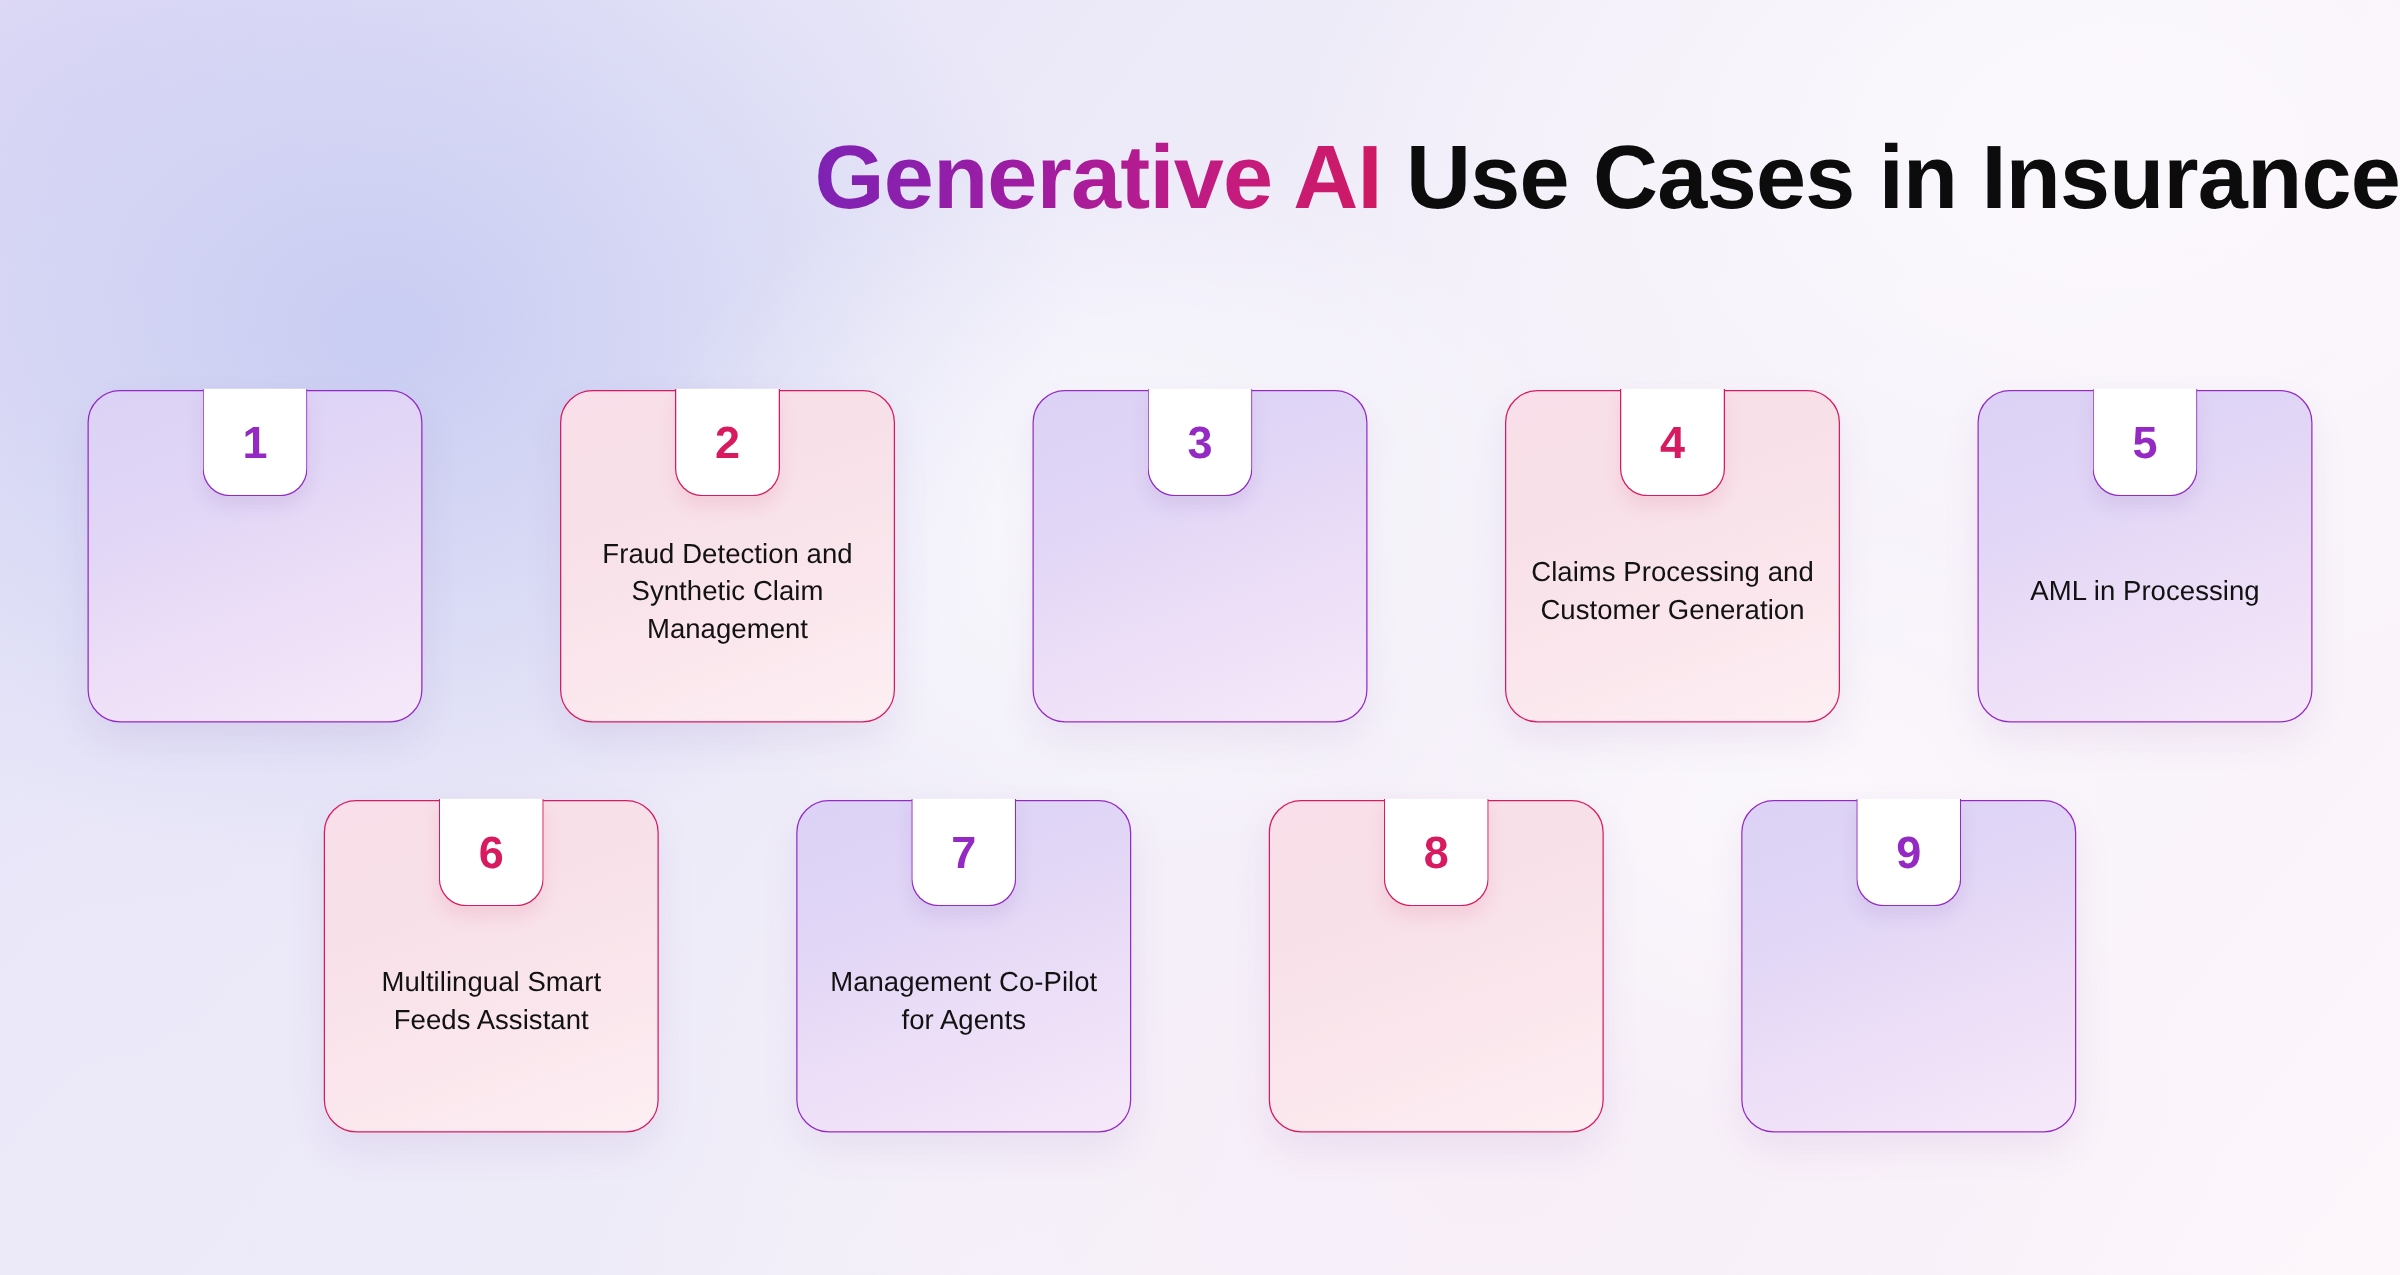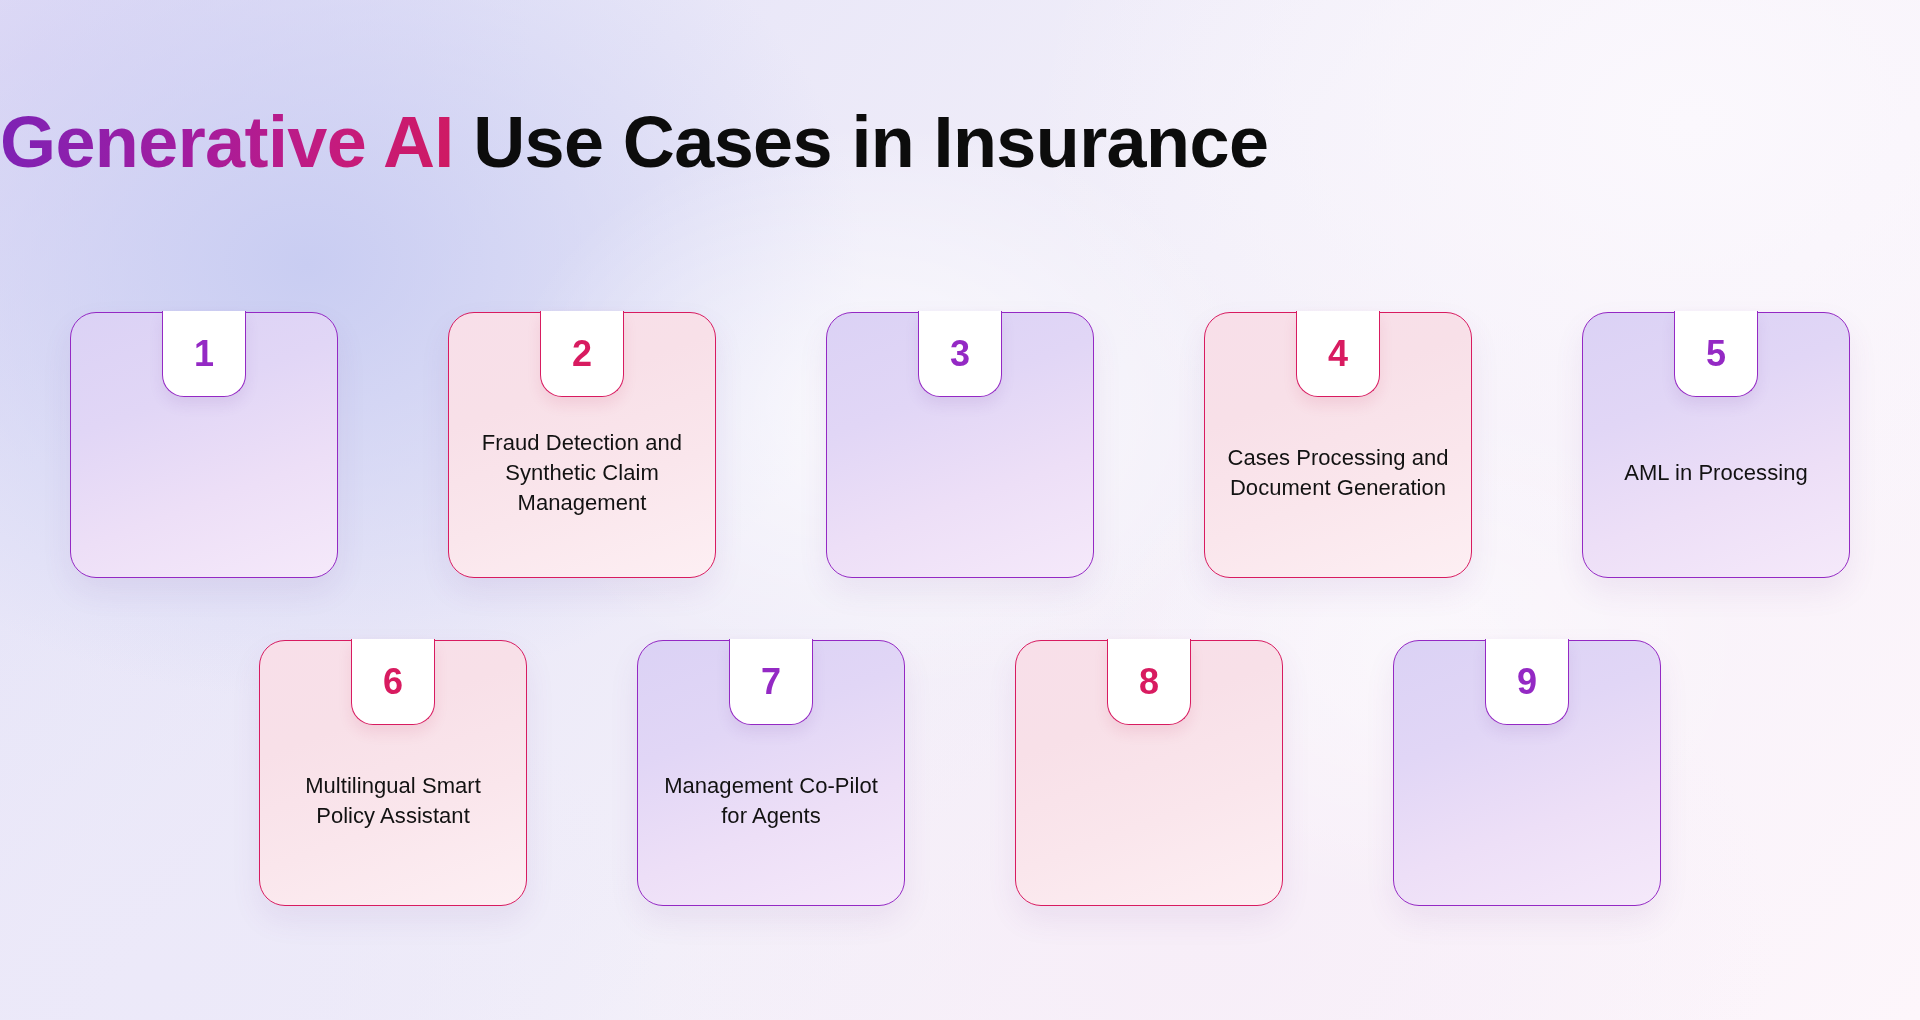--- a/index.html
+++ b/index.html
@@ -41,21 +41,21 @@
     width: 1920px;
     height: 1020px;
   }
 
   
   .title-wrap {
     position: absolute;
     top: 104px;
     left: 0;
     width: 100%;
-    text-align: left;
+    text-align: right;
   }
   .title {
     font-size: 72px;
     font-weight: 700;
     letter-spacing: -0.6px;
     color: #0c0c0c;
     line-height: 1.08;
     white-space: nowrap;
   }
   .title .accent {
@@ -153,31 +153,31 @@
       </div>
       <div class="card crimson">
         <div class="badge">2</div>
         <div class="card-label">Fraud Detection and Synthetic Claim Management</div>
       </div>
       <div class="card purple">
         <div class="badge">3</div>
       </div>
       <div class="card crimson">
         <div class="badge">4</div>
-        <div class="card-label">Cases Processing and Document Generation</div>
+        <div class="card-label">Claims Processing and Customer Generation</div>
       </div>
       <div class="card purple">
         <div class="badge">5</div>
         <div class="card-label">AML in Processing</div>
       </div>
     </div>
   <div class="row row-2">
       <div class="card crimson">
         <div class="badge">6</div>
-        <div class="card-label">Multilingual Smart Policy Assistant</div>
+        <div class="card-label">Multilingual Smart Feeds Assistant</div>
       </div>
       <div class="card purple">
         <div class="badge">7</div>
         <div class="card-label">Management Co-Pilot for Agents</div>
       </div>
       <div class="card crimson">
         <div class="badge">8</div>
       </div>
       <div class="card purple">
         <div class="badge">9</div>

